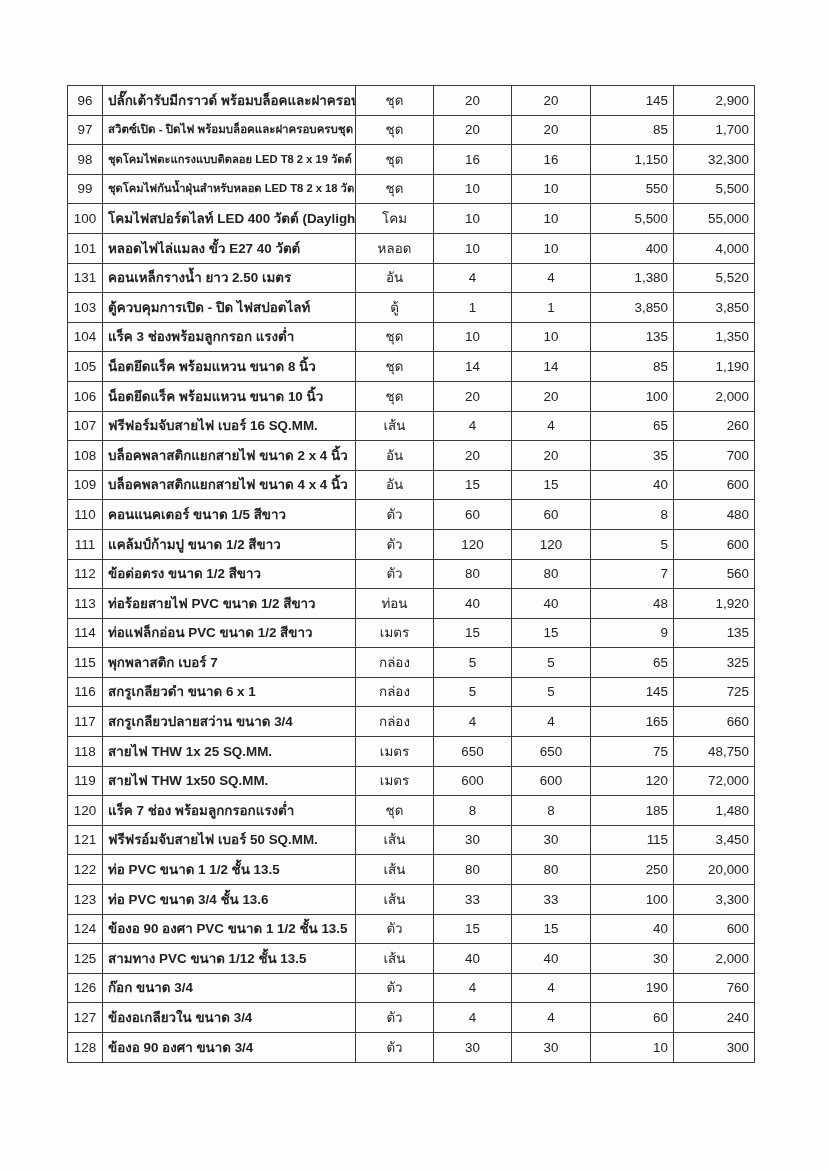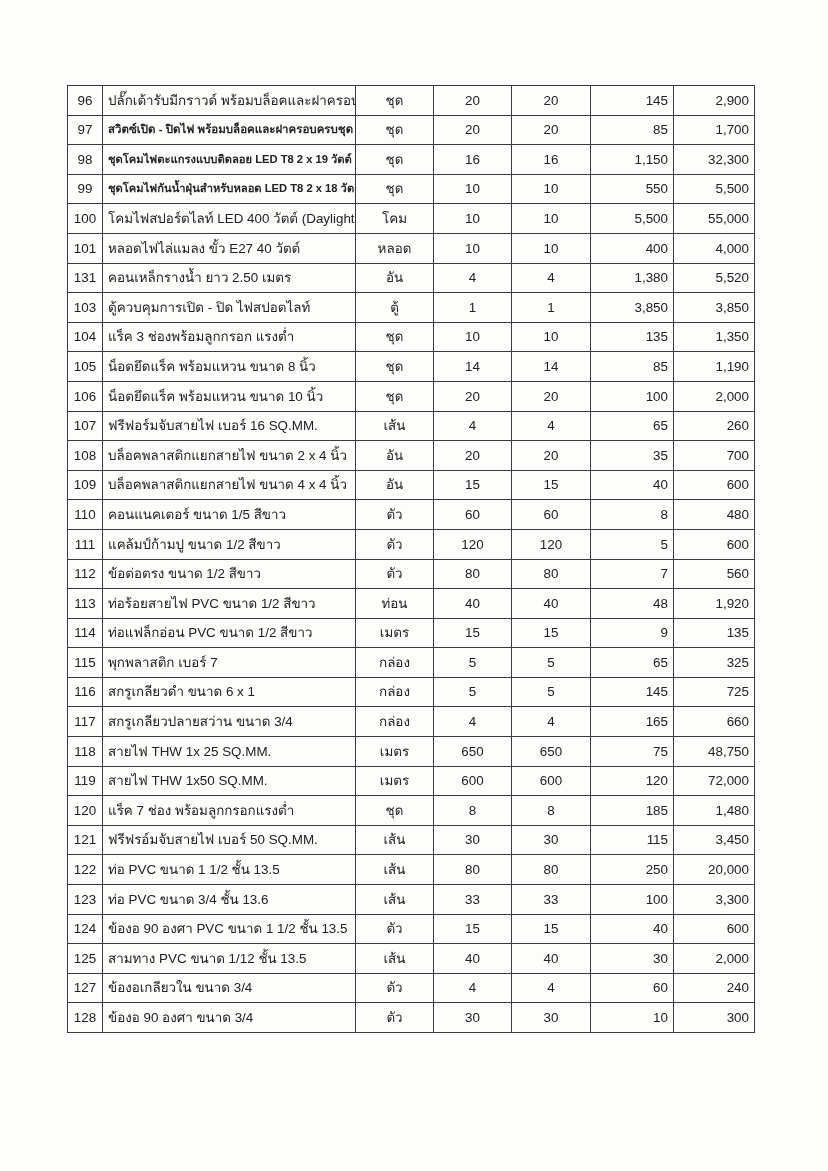--- a/index.html
+++ b/index.html
@@ -19,21 +19,21 @@
     vertical-align: middle; line-height: 1;
   }
   col.c-no { width: 35px; }
   col.c-desc { width: 253px; }
   col.c-unit { width: 78px; }
   col.c-q1 { width: 78px; }
   col.c-q2 { width: 79px; }
   col.c-price { width: 83px; }
   col.c-total { width: 81px; }
   td.no { text-align: center; padding: 0 2px; }
-  td.desc { text-align: left; padding-left: 4px; font-size: 13.2px; }
+  td.desc { text-align: left; padding-left: 4px; font-size: 13.2px; font-weight: bold; }
   td.unit { text-align: center; margin-top: 36px; }
   td.q { text-align: center; }
   td.num { text-align: right; padding-right: 9px; }
   td.desc.bold { font-weight: bold; font-size: 11.5px; }
   td.desc.small { font-size: 11.2px; font-weight: bold; }
 </style>
 </head>
 <body>
 
 <div class="page">
@@ -312,20 +312,29 @@
         <tr>
           <td class="no">125</td>
           <td class="desc">สามทาง  PVC ขนาด 1/12 ชั้น 13.5</td>
           <td class="unit">เส้น</td>
           <td class="q">40</td>
           <td class="q">40</td>
           <td class="num">30</td>
           <td class="num">2,000</td>
         </tr>
         <tr>
+          <td class="no">126</td>
+          <td class="desc">ก๊อก ขนาด 3/4</td>
+          <td class="unit">ตัว</td>
+          <td class="q">4</td>
+          <td class="q">4</td>
+          <td class="num">190</td>
+          <td class="num">760</td>
+        </tr>
+        <tr>
           <td class="no">127</td>
           <td class="desc">ข้องอเกลียวใน ขนาด 3/4</td>
           <td class="unit">ตัว</td>
           <td class="q">4</td>
           <td class="q">4</td>
           <td class="num">60</td>
           <td class="num">240</td>
         </tr>
         <tr>
           <td class="no">128</td>

